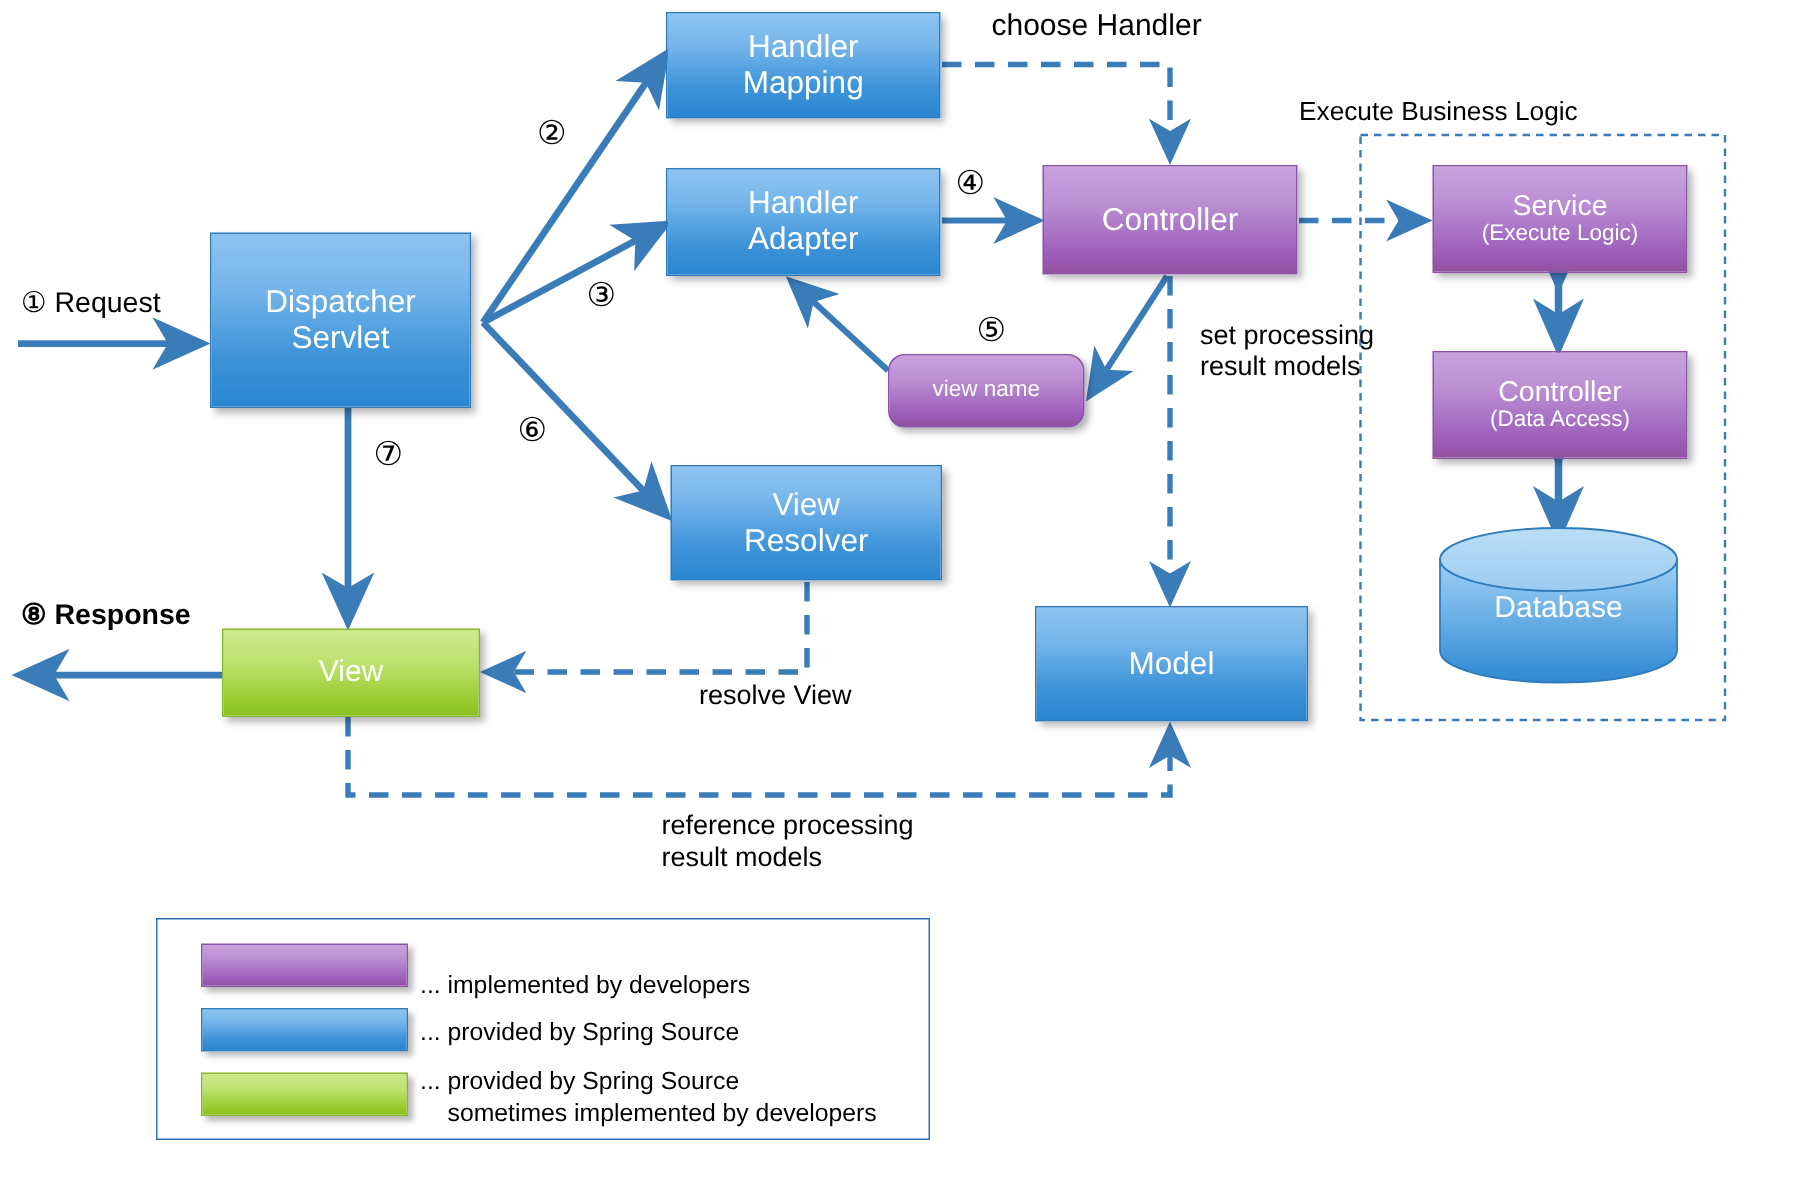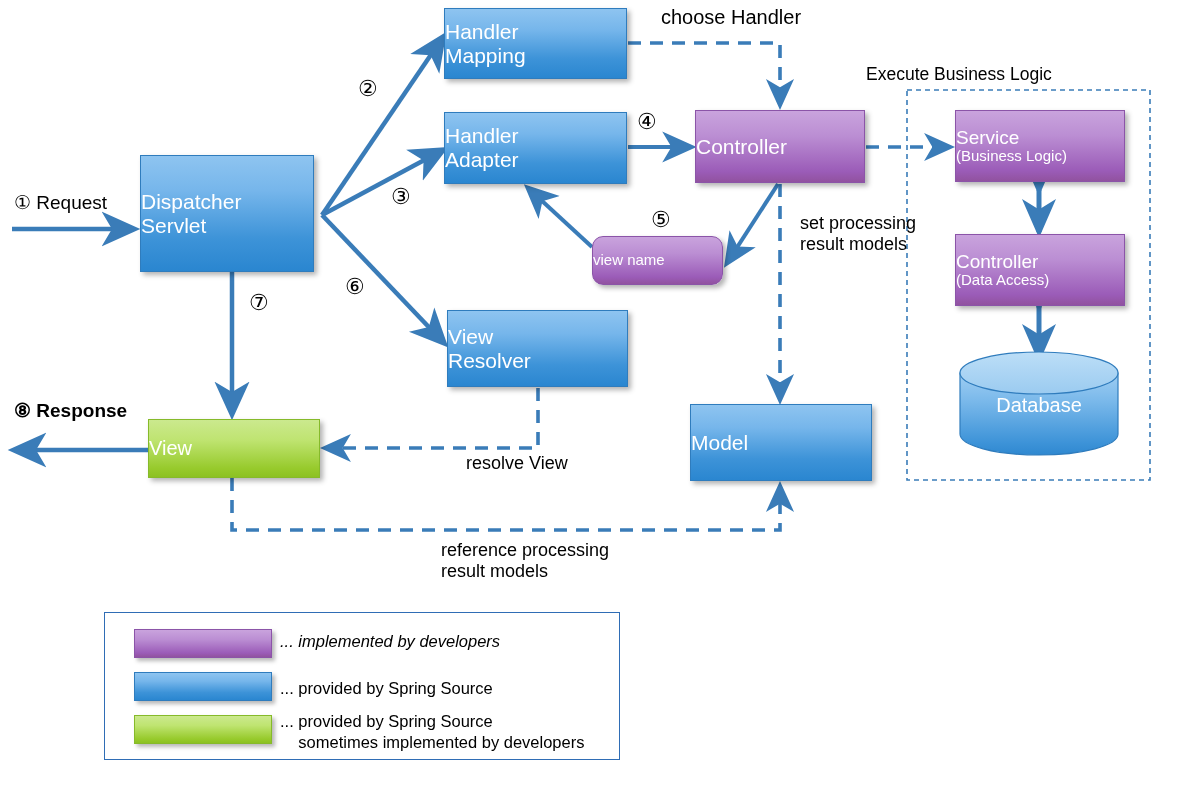--- a/index.html
+++ b/index.html
@@ -20,21 +20,21 @@
     left: 0; top: 0;
     width: 1196px;
     height: 798px;
     pointer-events: none;
   }
   .node {
     position: absolute;
     box-sizing: border-box;
     display: flex;
     flex-direction: column;
-    align-items: flex-start;
+    align-items: center;
     justify-content: center;
     color: #ffffff;
     text-align: center;
     line-height: 1.12;
     box-shadow: 3px 3px 5px rgba(0,0,0,0.30);
   }
   .node .t1 { display: block; }
   .node .t2 { display: block; }
   
   .blue {
@@ -230,21 +230,21 @@
   <div class="node green" style="left:148px; top:419px; width:172px; height:59px; font-size:20px;">
     <span class="t1">View</span>
   </div>
 
   <div class="node blue" style="left:690px; top:404px; width:182px; height:77px; font-size:21px;">
     <span class="t1">Model</span>
   </div>
 
   <div class="node purple" style="left:955px; top:110px; width:170px; height:72px; font-size:19px;">
     <span class="t1">Service</span>
-    <span class="t2" style="font-size:15px;">(Business Logic)</span>
+    <span class="t2" style="font-size:15px;">(Execute Logic)</span>
   </div>
 
   <div class="node purple" style="left:955px; top:234px; width:170px; height:72px; font-size:19px;">
     <span class="t1">Controller</span>
     <span class="t2" style="font-size:15px;">(Data Access)</span>
   </div>
 
   <div style="position:absolute; left:960px; top:394px; width:158px; text-align:center; color:#ffffff; font-size:20px;">Database</div>
 
   <div class="bl-title" style="left:866px; top:64px; font-size:17.5px;">Execute Business Logic</div>
@@ -265,21 +265,21 @@
 
   <div class="numlabel" style="left:358px; top:76px; font-size:22px;">②</div>
   <div class="numlabel" style="left:391px; top:184px; font-size:22px;">③</div>
   <div class="numlabel" style="left:637px; top:109px; font-size:22px;">④</div>
   <div class="numlabel" style="left:651px; top:207px; font-size:22px;">⑤</div>
   <div class="numlabel" style="left:345px; top:274px; font-size:22px;">⑥</div>
   <div class="numlabel" style="left:249px; top:290px; font-size:22px;">⑦</div>
 
   <div id="legend-box">
     <div class="swatch purple" style="top:16px;"></div>
-    <div class="legtext" style="top:18px;font-style:italic;">... implemented by developers</div>
+    <div class="legtext" style="top:34px;">... implemented by developers</div>
 
     <div class="swatch blue" style="top:59px;"></div>
     <div class="legtext" style="top:65px;">... provided by Spring Source</div>
 
     <div class="swatch green" style="top:102px;"></div>
     <div class="legtext" style="top:98px;">... provided by Spring Source
     sometimes implemented by developers</div>
   </div>
 
 </div>

